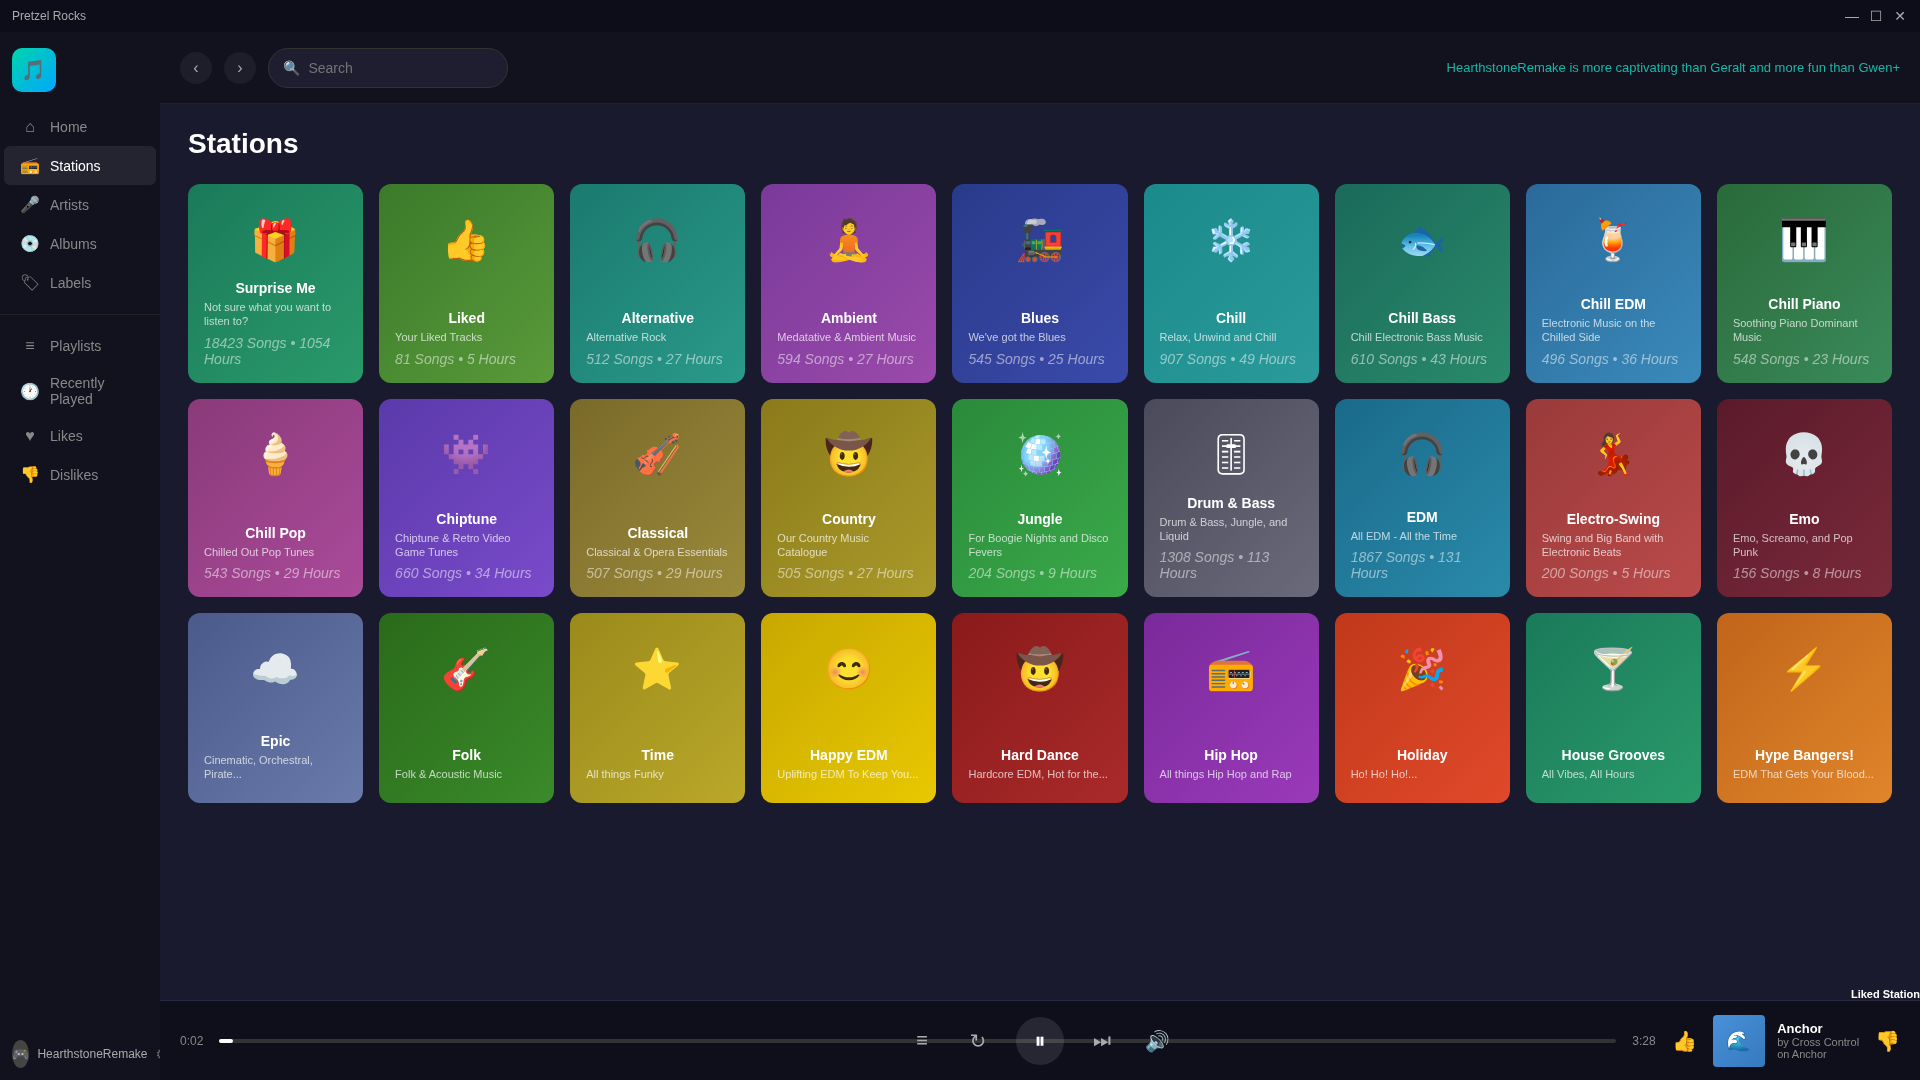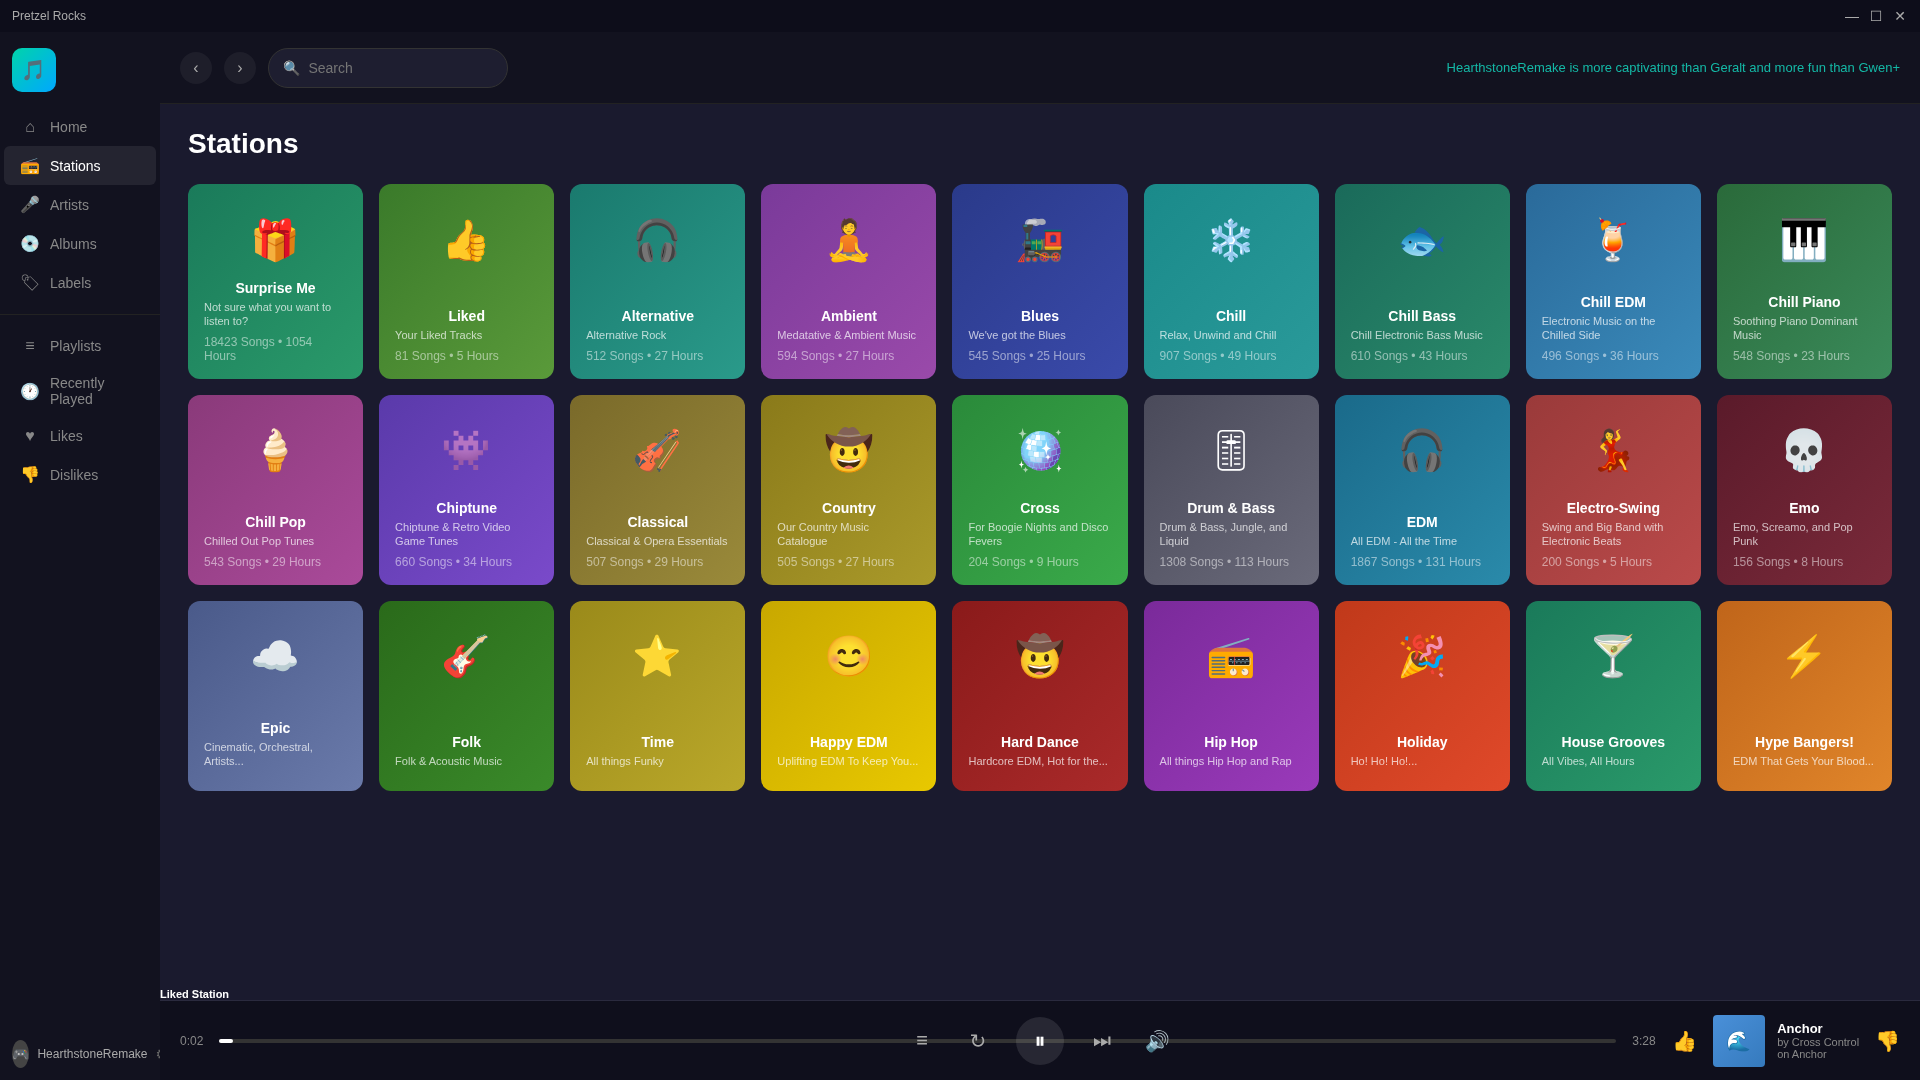--- a/index.html
+++ b/index.html
@@ -230,22 +230,23 @@
       margin-bottom: 4px;
       text-align: center;
     }
     .station-desc {
       font-size: 11px;
       color: rgba(255,255,255,0.7);
       margin-bottom: 6px;
       line-height: 1.3;
     }
     .station-meta {
-      font-size: 12px;
+      font-size: 14px;
       color: rgba(255,255,255,0.5);
+      font-style: italic;
     }
 
     
     .player-bar {
       height: 80px;
       background: #0f0f1c;
       border-top: 1px solid #2a2a3e;
       display: flex;
       align-items: center;
       padding: 0 20px;
@@ -349,21 +350,21 @@
 
     .like-btn, .dislike-btn {
       background: none;
       border: none;
       color: #aaa;
       font-size: 20px;
       cursor: pointer;
     }
     .player-station-label {
       background: #1a1a2e;
-      text-align: left;
+      text-align: right;
       font-size: 11px;
       color: #aaa;
       padding: 4px 0 0;
     }
     .player-station-label span {
       font-weight: 600;
       color: #fff;
     }
   </style>
 </head>
@@ -524,21 +525,21 @@
     <div class="station-meta">507 Songs • 29 Hours</div>
   </div>
           <div class="station-card" style="background: linear-gradient(135deg, rgb(138, 122, 26), rgb(170, 154, 42));">
     <div class="station-icon">🤠</div>
     <div class="station-name">Country</div>
     <div class="station-desc">Our Country Music Catalogue</div>
     <div class="station-meta">505 Songs • 27 Hours</div>
   </div>
           <div class="station-card" style="background: linear-gradient(135deg, rgb(42, 138, 58), rgb(58, 170, 74));">
     <div class="station-icon">🪩</div>
-    <div class="station-name">Cross</div>
+    <div class="station-name">Jungle</div>
     <div class="station-desc">For Boogie Nights and Disco Fevers</div>
     <div class="station-meta">204 Songs • 9 Hours</div>
   </div>
           <div class="station-card" style="background: linear-gradient(135deg, rgb(74, 74, 90), rgb(106, 106, 122));">
     <div class="station-icon">🎚</div>
     <div class="station-name">Drum &amp; Bass</div>
     <div class="station-desc">Drum &amp; Bass, Jungle, and Liquid</div>
     <div class="station-meta">1308 Songs • 113 Hours</div>
   </div>
           <div class="station-card" style="background: linear-gradient(135deg, rgb(26, 106, 138), rgb(42, 138, 170));">
@@ -555,21 +556,21 @@
   </div>
           <div class="station-card" style="background: linear-gradient(135deg, rgb(90, 26, 42), rgb(122, 42, 58));">
     <div class="station-icon">💀</div>
     <div class="station-name">Emo</div>
     <div class="station-desc">Emo, Screamo, and Pop Punk</div>
     <div class="station-meta">156 Songs • 8 Hours</div>
   </div>
           <div class="station-card" style="background: linear-gradient(135deg, rgb(74, 90, 138), rgb(106, 122, 170));">
     <div class="station-icon">☁️</div>
     <div class="station-name">Epic</div>
-    <div class="station-desc">Cinematic, Orchestral, Artists...</div>
+    <div class="station-desc">Cinematic, Orchestral, Pirate...</div>
 
   </div>
           <div class="station-card" style="background: linear-gradient(135deg, rgb(42, 106, 26), rgb(58, 138, 42));">
     <div class="station-icon">🎸</div>
     <div class="station-name">Folk</div>
     <div class="station-desc">Folk &amp; Acoustic Music</div>
 
   </div>
           <div class="station-card" style="background: linear-gradient(135deg, rgb(154, 138, 26), rgb(186, 168, 42));">
     <div class="station-icon">⭐</div>

